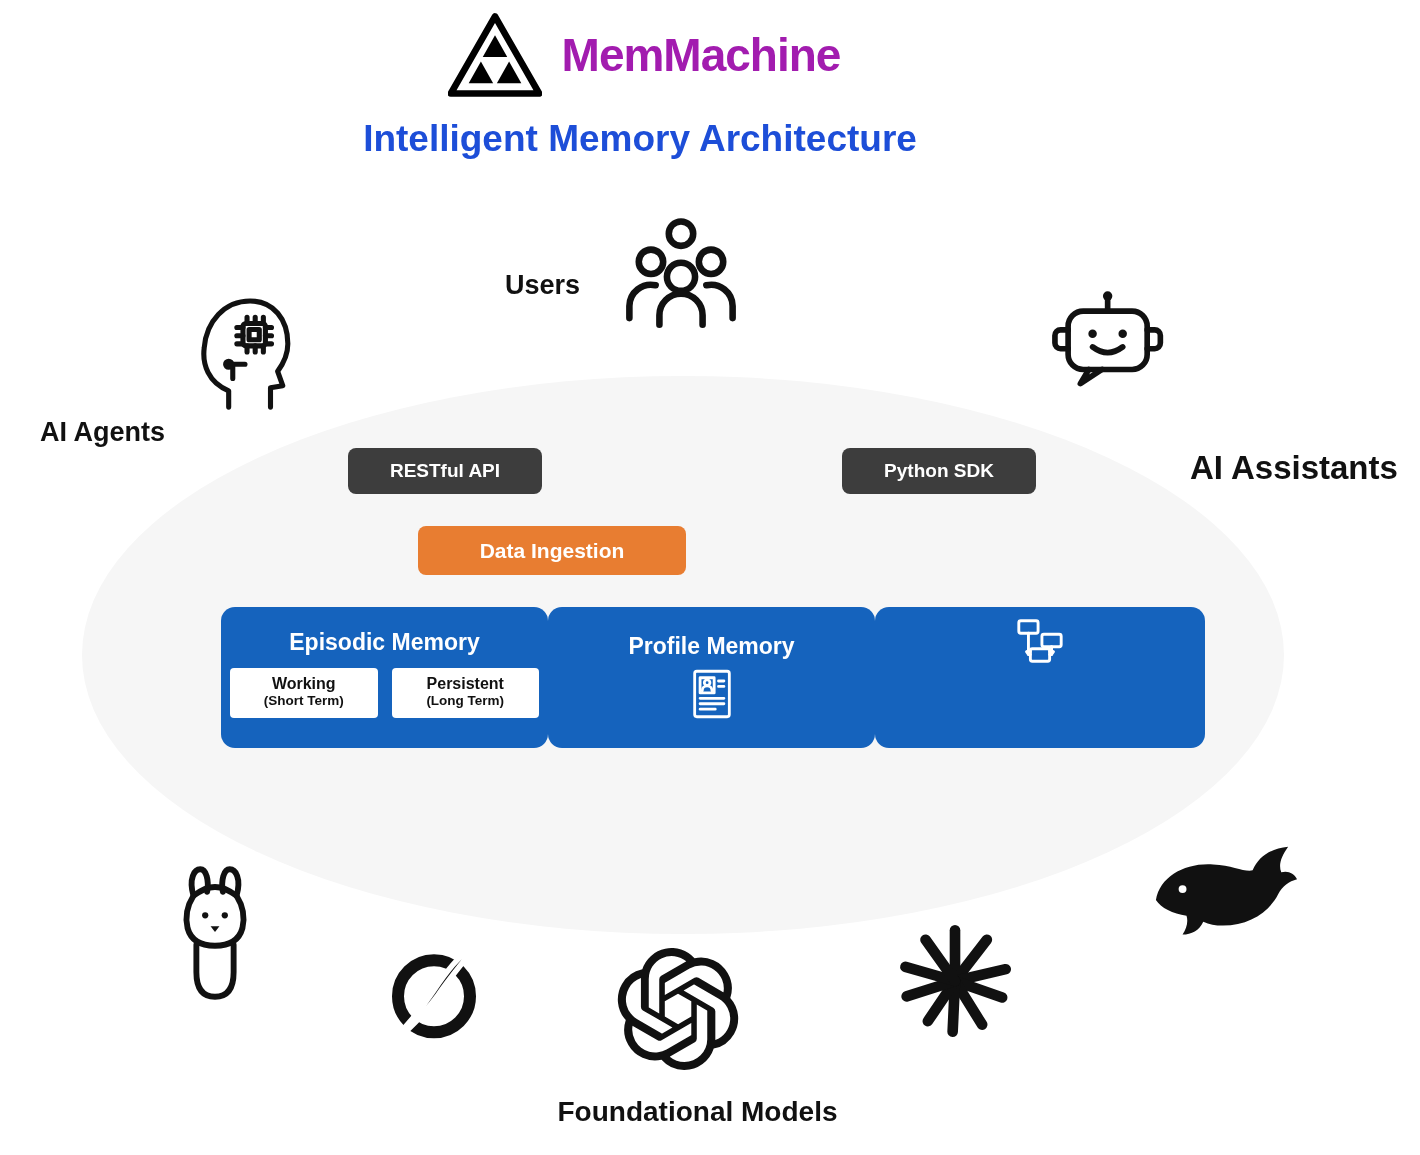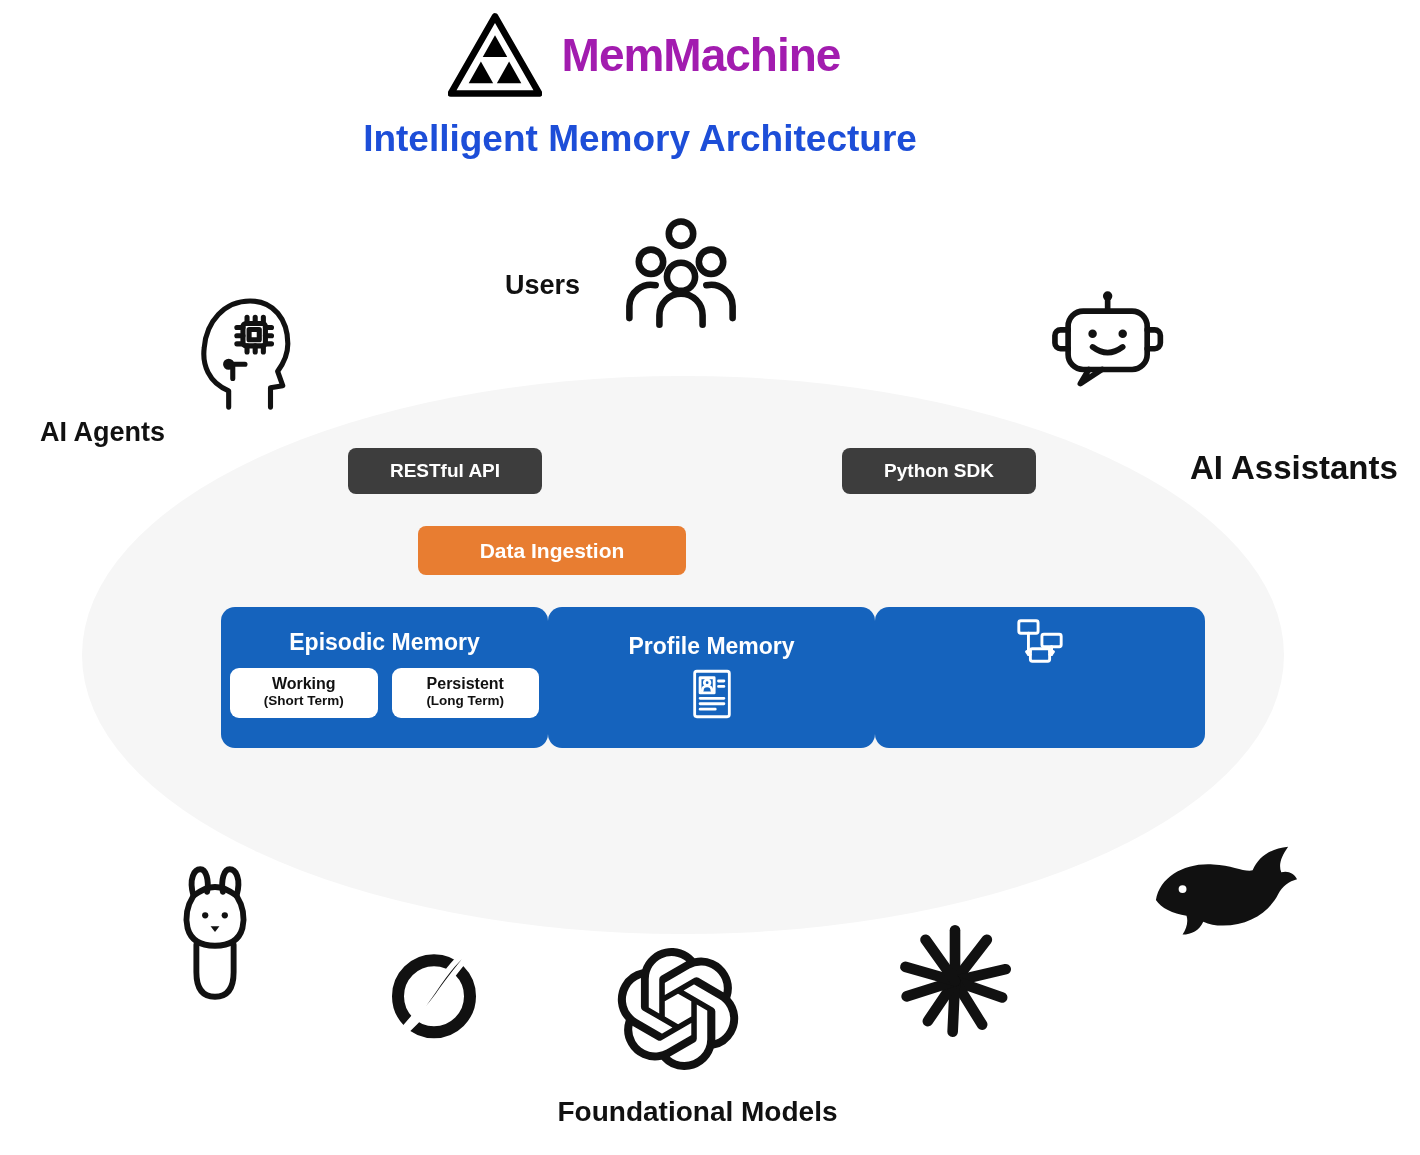--- a/index.html
+++ b/index.html
@@ -38,21 +38,21 @@
   .op-btn.w1{width:266px;}
   .op-btn.w2{width:268px;}
 
   
   .memories-row{left:170px;top:607px;width:1015px;display:flex;justify-content:flex-end;padding-left:20px;}
   .mem-card{width:327px;height:141px;border-radius:14px;background:#1563bd;color:#fff;box-sizing:border-box;}
   .mem-card.last{width:330px;}
   .mem-title{margin-top:22px;text-align:center;font-size:23px;font-weight:bold;}
   .mem-title.tall{margin-top:26px;}
   .sub-row{display:flex;gap:14px;padding:12px 9px 0 9px;}
-  .sub-box{flex:1;background:#fff;border-radius:9px;color:#111;text-align:center;padding:7px 0 8px 0;}
+  .sub-box{flex:1;background:#fff;border-radius:4px;color:#111;text-align:center;padding:7px 0 8px 0;}
   .sub-name{font-size:16px;font-weight:bold;line-height:1.15;}
   .sub-term{font-size:13.5px;font-weight:bold;line-height:1.2;}
   .mem-icon-wrap{display:flex;justify-content:center;margin-top:8px;}
   .mem-icon{width:52px;height:52px;}
 
   
   .logo{position:absolute;}
   .llama-logo{left:166px;top:864px;width:98px;height:138px;}
   .compass-logo{left:374px;top:924px;width:120px;height:140px;}
   .openai-logo{left:616px;top:948px;width:124px;height:122px;}

